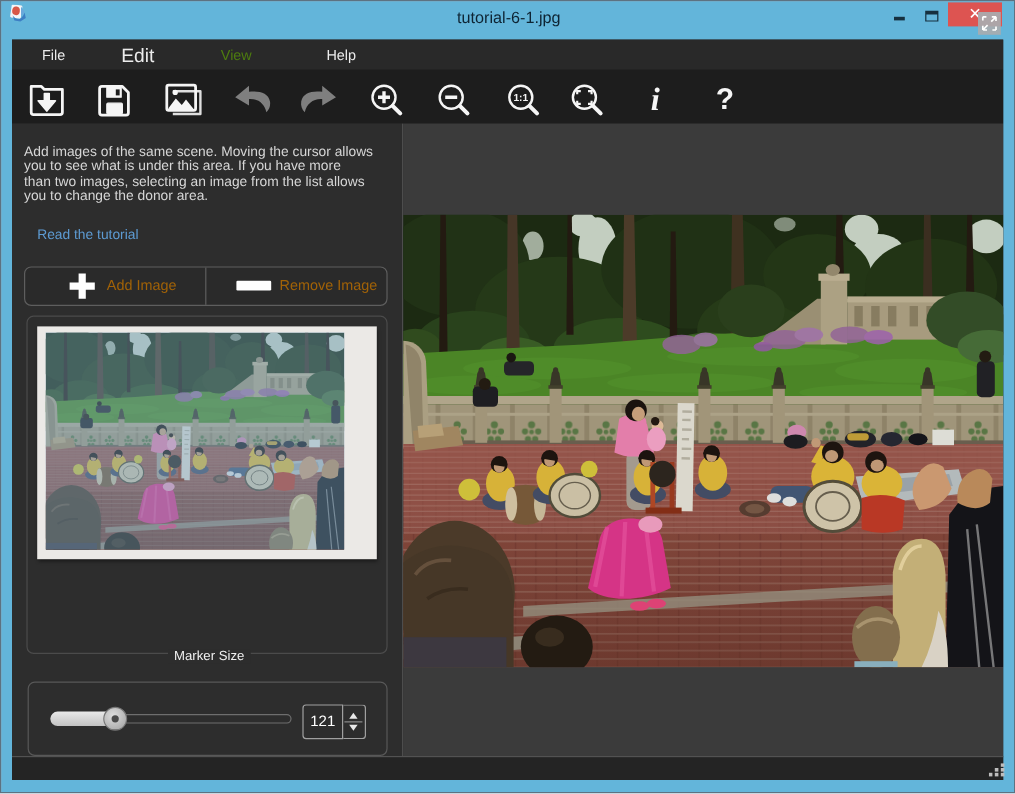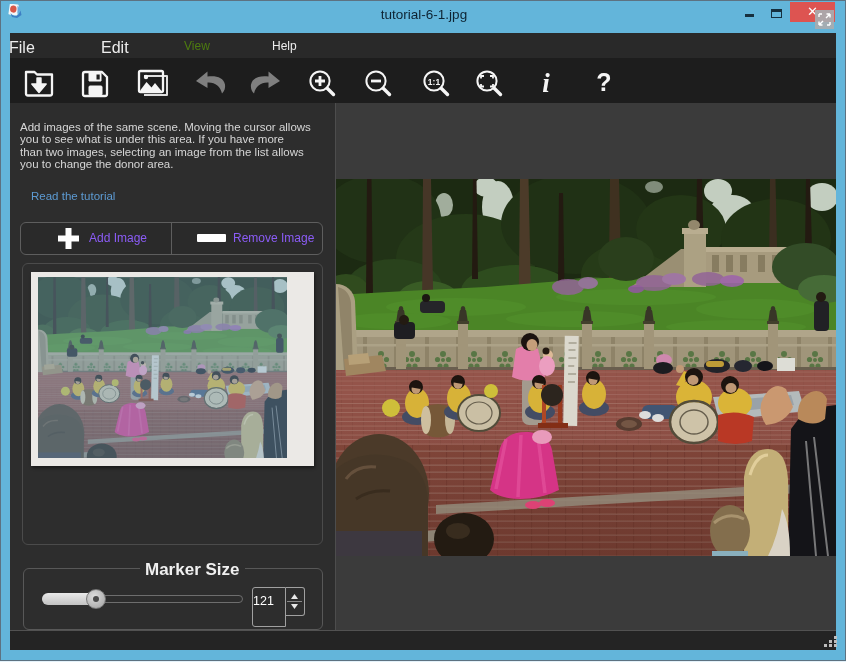--- a/index.html
+++ b/index.html
@@ -12,32 +12,32 @@
   .mi { position:absolute; top:6px; }
   #toolbar { position:absolute; left:10px; top:58px; width:826px; height:45px; background:#1d1d1d; }
   #leftpanel { position:absolute; left:10px; top:103px; width:325px; height:527px; background:#2d2d2d; }
   #vdivider { position:absolute; left:335px; top:103px; width:1px; height:527px; background:#4d4d4d; }
   #canvas { position:absolute; left:336px; top:103px; width:500px; height:527px; background:#3b3b3b; }
   #statusbar { position:absolute; left:10px; top:630px; width:826px; height:20px; background:#242424; border-top:1px solid #525252; }
   #instr { position:absolute; left:20px; top:121px; width:300px; font-size:11.5px; line-height:12.3px; color:#d6d6d6; }
   #tutlink { position:absolute; left:31px; top:190px; font-size:11.5px; color:#5d9bd3; }
   #btnrow { position:absolute; left:20px; top:222px; width:303px; height:33px; border:1px solid #5e5e5e; border-radius:6px; background:#2a2a2a; }
   #btnsplit { position:absolute; left:171px; top:223px; width:1px; height:31px; background:#5e5e5e; }
-  .btnlabel { position:absolute; font-size:12px; color:#8b5cf6; top:231px; }
+  .btnlabel { position:absolute; font-size:12px; color:#a16207; top:231px; }
   #thumbbox { position:absolute; left:22px; top:263px; width:301px; height:282px; border:1px solid #4b4b4b; border-radius:6px; }
   #thumbframe { position:absolute; left:31px; top:272px; width:283px; height:194px; background:#ebe9e6; box-shadow:1px 2px 3px rgba(0,0,0,.45); }
   #thumbimg { position:absolute; left:38px; top:277px; width:249px; height:181px; overflow:hidden; }
   #thumbtint { position:absolute; left:38px; top:277px; width:249px; height:181px; background:rgba(125,172,205,.40); }
   #markergroup { position:absolute; left:23px; top:568px; width:300px; height:62px; border:1px solid #585858; border-radius:6px; }
-  #markerlegend { position:absolute; left:140px; top:560px; padding:0 5px; font-size:17px; color:#f0f0f0; background:#2d2d2d;font-weight:bold; }
+  #markerlegend { position:absolute; left:140px; top:541px; padding:0 5px; font-size:11px; color:#f0f0f0; background:#2d2d2d; }
   #slidertrack { position:absolute; left:42px; top:595px; width:201px; height:8px; border:1px solid #6e6e6e; border-radius:5px; }
   #sliderfill { position:absolute; left:42px; top:593px; width:56px; height:12px; border-radius:6px; background:linear-gradient(#e9e9e9,#c2c2c2); }
   #sliderhandle { position:absolute; left:86px; top:589px; width:20px; height:20px; border-radius:50%; background:radial-gradient(circle at 40% 35%, #dddddd, #9f9f9f); border:1px solid #777; }
   #sliderdot { position:absolute; left:93px; top:596px; width:6px; height:6px; border-radius:50%; background:#4a4a4a; }
-  #spinfield { position:absolute; left:252px; top:587px; width:34px; height:40px; border:1px solid #a0a0a0; border-radius:3px 0 0 3px; color:#fff; font-size:12.5px; text-align:left; line-height:27px; }
+  #spinfield { position:absolute; left:252px; top:587px; width:34px; height:29px; border:1px solid #a0a0a0; border-radius:3px 0 0 3px; color:#fff; font-size:12.5px; text-align:center; line-height:27px; }
   #spinbtns { position:absolute; left:286px; top:587px; width:19px; height:29px; border:1px solid #a0a0a0; border-left:none; border-radius:0 3px 3px 0; }
   #photo { position:absolute; left:336px; top:179px; width:500px; height:377px; }
   #minbtn { position:absolute; left:745px; top:14px; width:9px; height:3px; background:#16303f; }
   #maxbtn { position:absolute; left:771px; top:9px; width:11px; height:9px; border:1.5px solid #16303f; border-top-width:3px; }
   #closebtn { position:absolute; left:790px; top:2px; width:45px; height:20px; background:#dd5451; }
   #closex { position:absolute; left:0; top:0px; width:45px; height:20px; color:#fff; font-size:13px; text-align:center; line-height:19px; }
   #grayover { position:absolute; left:815px; top:10px; width:19px; height:19px; background:rgba(168,173,176,.92); }
   #grip { position:absolute; left:824px; top:636px; width:14px; height:12px; }
 </style>
 </head>
@@ -61,21 +61,21 @@
     <g stroke="#fff" stroke-width="1.4" fill="#fff">
       <path d="M11,8 L15,4 M15,4 L11.5,4 M15,4 L15,7.5"></path>
       <path d="M8,11 L4,15 M4,15 L7.5,15 M4,15 L4,11.5"></path>
       <path d="M4,4 L7,4 M4,4 L4,7" fill="none"></path>
       <path d="M15,15 L12,15 M15,15 L15,12" fill="none"></path>
     </g>
   </svg>
 </div>
 <div id="content"></div>
 <div id="menubar"></div>
-<div class="mi" style="left:9px;top:39px;position:absolute;color:#ececec;font-size:16px">File</div>
+<div class="mi" style="left:35px;top:39px;position:absolute;color:#ececec;font-size:12px">File</div>
 <div class="mi" style="left:101px;top:39px;position:absolute;color:#ececec;font-size:16px">Edit</div>
 <div class="mi" style="left:184px;top:39px;position:absolute;color:#4d7c0f;font-size:12px">View</div>
 <div class="mi" style="left:272px;top:39px;position:absolute;color:#ececec;font-size:12px">Help</div>
 <div id="toolbar"></div>
 <svg class="abs" style="left:10px;top:58px" width="826" height="45" viewBox="0 0 826 45">
   <g stroke="#f5f5f5" fill="none" stroke-width="2.3" stroke-linejoin="round">
     <path d="M16,16.5 v-2.5 h8.5 l2.5,2.5 h15 v19 a2,2 0 0 1 -2,2 h-22 a2,2 0 0 1 -2,-2 Z"></path>
     <path d="M27,20 v6 h-5.2 l7.2,8.5 l7.2,-8.5 h-5.2 v-6 Z" fill="#f5f5f5" stroke-width="1.4"></path>
   </g>
   <g stroke="#f5f5f5" fill="none" stroke-width="2.3" stroke-linejoin="round">

